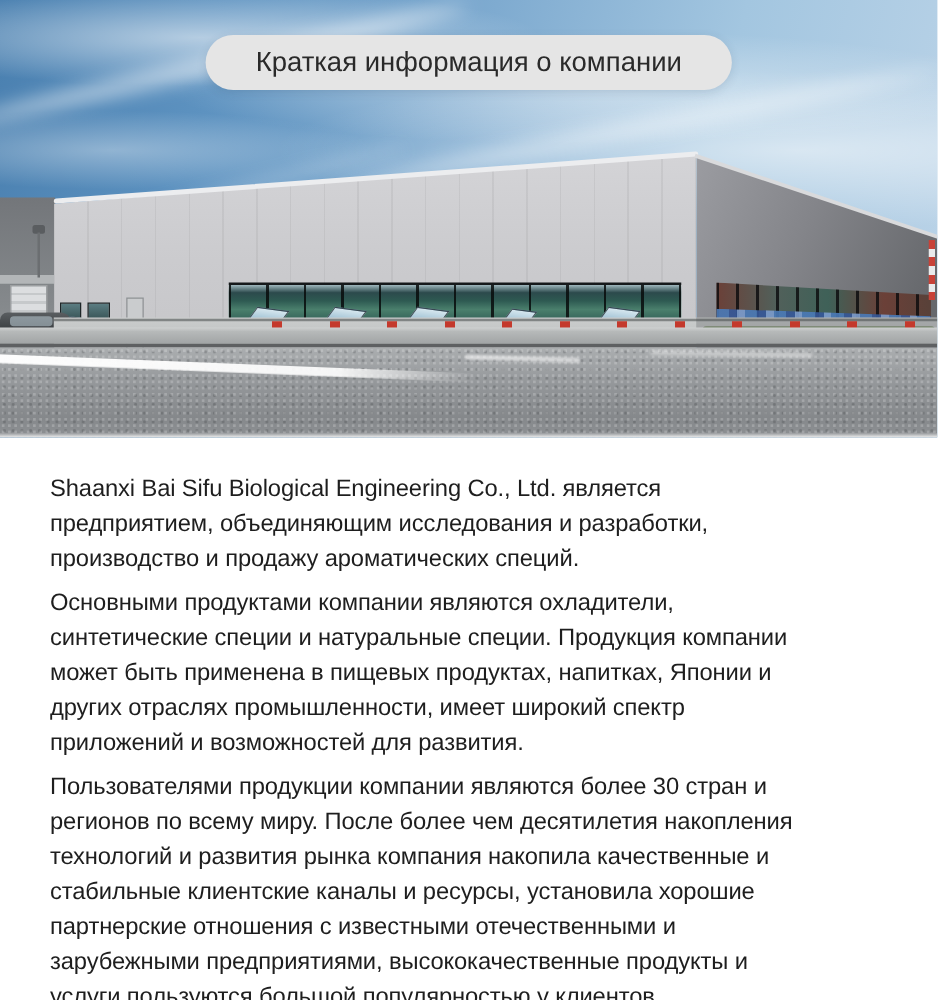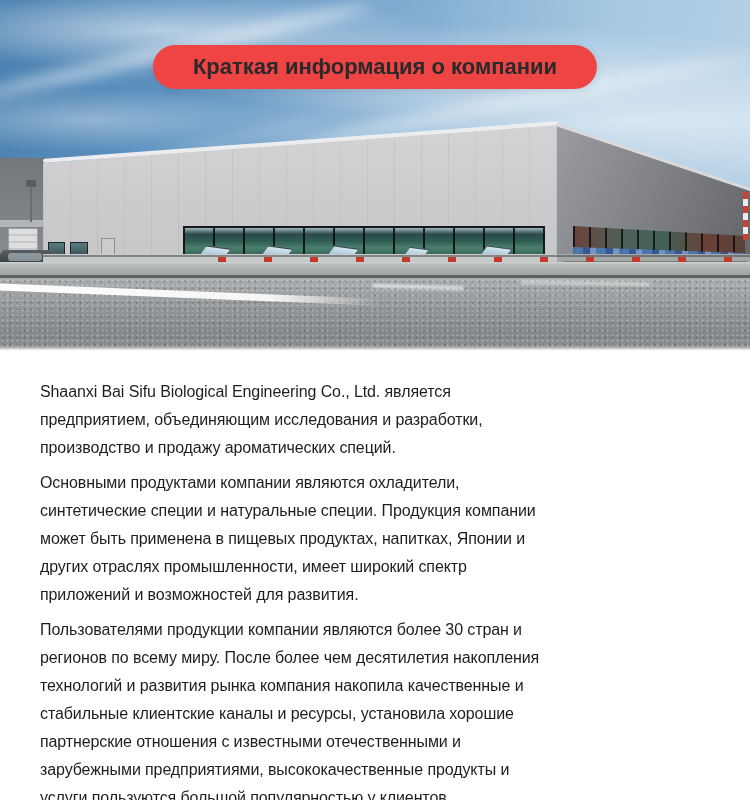--- a/index.html
+++ b/index.html
@@ -112,29 +112,29 @@
     background:linear-gradient(180deg,transparent,rgba(255,255,255,.85));}
   .lane-main{position:absolute;left:-12px;top:5px;width:392px;height:7px;border-radius:4px;
     background:linear-gradient(90deg,rgba(255,255,255,.98),rgba(255,255,255,.9) 72%,rgba(255,255,255,0));
     transform:rotate(2.3deg);transform-origin:left center;filter:blur(.4px);}
   .lane-dash1{position:absolute;left:372px;top:7px;width:92px;height:4px;border-radius:3px;
     background:rgba(255,255,255,.55);transform:rotate(1.6deg);filter:blur(1px);}
   .lane-dash2{position:absolute;left:520px;top:3px;width:130px;height:4px;border-radius:3px;
     background:rgba(255,255,255,.38);transform:rotate(1deg);filter:blur(1.3px);}
   
   .badge{
-    position:absolute;left:50%;top:45px;transform:translateX(-50%);
-    background:#ef4444;color:#2a2a2a;border-radius:26px;
-    padding:9px 40px;font-size:22px;font-weight:700;white-space:nowrap;
+    position:absolute;left:50%;top:28px;transform:translateX(-50%);
+    background:#e5e5e5;color:#2a2a2a;border-radius:26px;
+    padding:9px 40px;font-size:22px;font-weight:400;white-space:nowrap;
     box-shadow:0 2px 8px rgba(40,70,100,.15);
   }
   
   .about{padding:28px 4px 0 40px;}
   .about p{
-    margin:0 0 7px 0;font-size:16px;line-height:28px;color:#1e1e1e;
+    margin:0 0 7px 0;font-size:19px;line-height:28px;color:#1e1e1e;
     white-space:pre-line;letter-spacing:-0.1px;
   }
 </style>
 </head>
 <body>
 
 <div class="hero">
   <div class="sky"></div>
   <div class="cloud-streak cs1"></div>
   <div class="cloud-streak cs2"></div>

